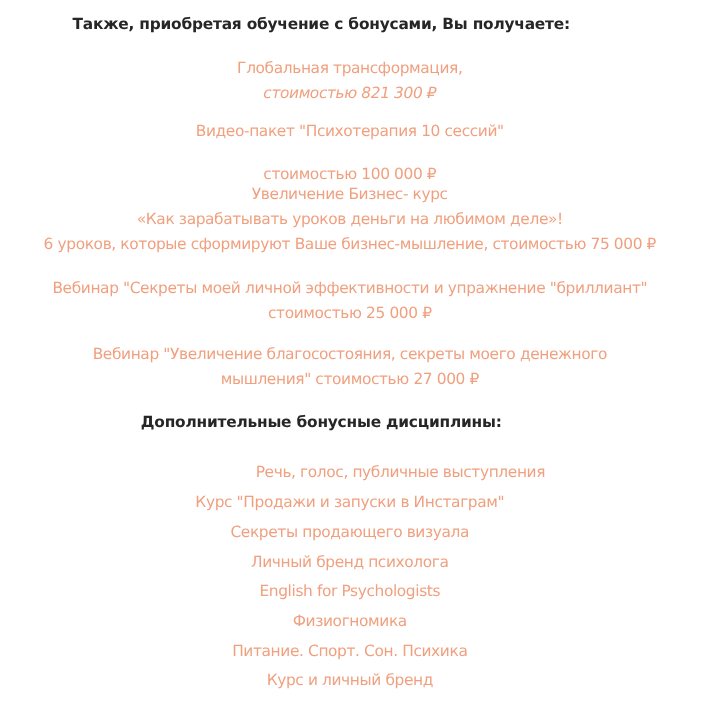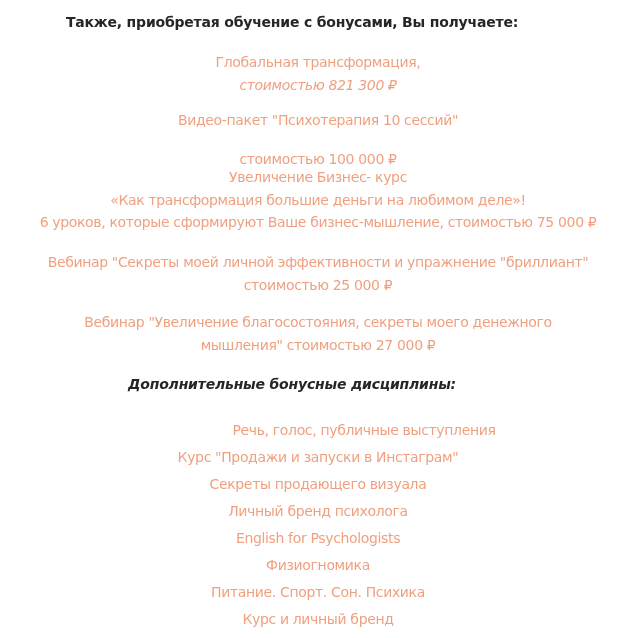--- a/index.html
+++ b/index.html
@@ -57,35 +57,35 @@
     <div class="line" style="top:75px;font-style:italic;">стоимостью 821 300 ₽</div>
   </div>
 
   <div>
     <div class="line" style="top:110px;">Видео-пакет "Психотерапия 10 сессий"</div>
     <div class="line" style="top:133px;margin-top:16px;">стоимостью 100 000 ₽</div>
   </div>
 
   <div>
     <div class="line" style="top:167px;">Увеличение Бизнес- курс</div>
-    <div class="line" style="top:190px;">«Как трансформация большие деньги на любимом деле»!</div>
+    <div class="line" style="top:190px;">«Как зарабатывать уроков деньги на любимом деле»!</div>
     <div class="line" style="top:212px;">6 уроков, которые сформируют Ваше бизнес-мышление, стоимостью 75 000 ₽</div>
   </div>
 
   <div>
     <div class="line" style="top:252px;">Вебинар "Секреты моей личной эффективности и упражнение "бриллиант"</div>
     <div class="line" style="top:275px;">стоимостью 25 000 ₽</div>
   </div>
 
   <div>
     <div class="line" style="top:312px;">Вебинар "Увеличение благосостояния, секреты моего денежного</div>
     <div class="line" style="top:335px;">мышления" стоимостью 27 000 ₽</div>
   </div>
 
-  <div class="heading" style="top:374px;font-style:italic;">Дополнительные бонусные дисциплины:</div>
+  <div class="heading" style="top:374px;">Дополнительные бонусные дисциплины:</div>
 
   <div>
     <div class="line" style="top:420px;margin-left:46px;">Речь, голос, публичные выступления</div>
     <div class="line" style="top:447px;">Курс "Продажи и запуски в Инстаграм"</div>
     <div class="line" style="top:474px;">Секреты продающего визуала</div>
     <div class="line" style="top:501px;">Личный бренд психолога</div>
     <div class="line" style="top:528px;">English for Psychologists</div>
     <div class="line" style="top:555px;">Физиогномика</div>
     <div class="line" style="top:582px;">Питание. Спорт. Сон. Психика</div>
     <div class="line" style="top:609px;">Курс и личный бренд</div>

